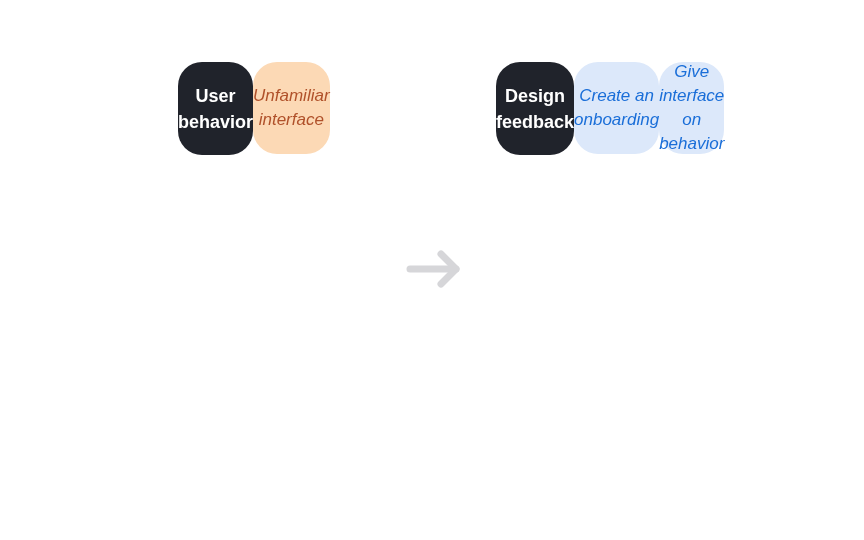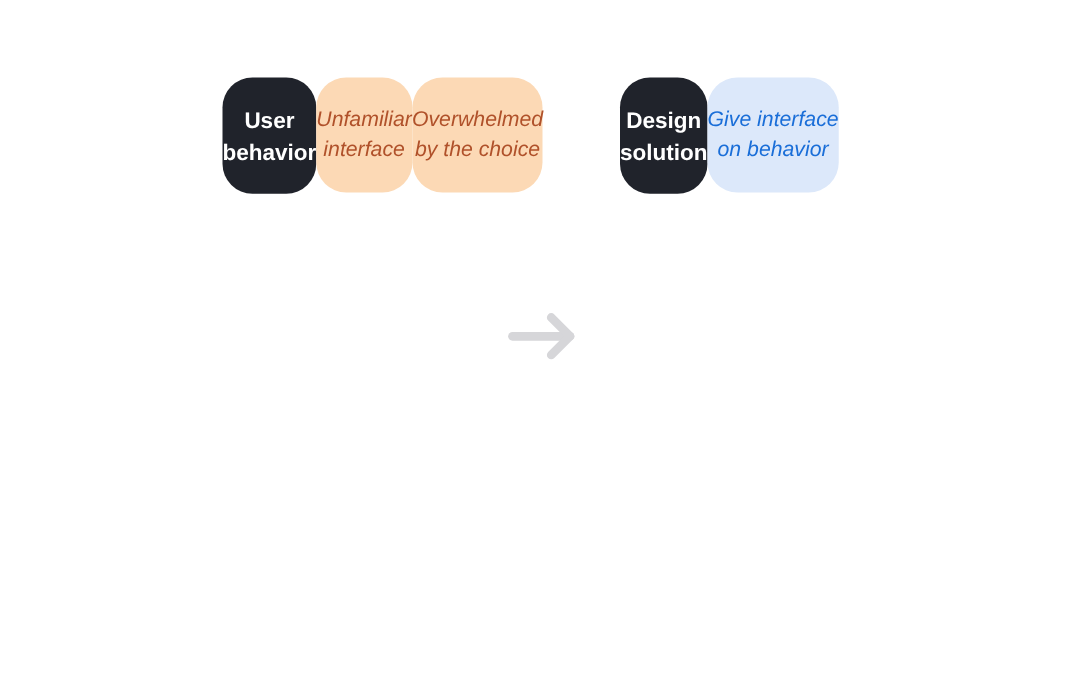--- a/index.html
+++ b/index.html
@@ -73,31 +73,31 @@
 </head>
 <body>
 
 <div class="canvas">
 
   <div class="col col-left">
     <div class="pill header">User
 behavior</div>
     <div class="pill box box-orange">Unfamiliar
 interface</div>
-    <div class="pill box box-orange">Overwhelmed
-by the choice</div>
   </div>
 
   <div class="arrow">
     <svg width="58" height="42" viewBox="0 0 58 42" fill="none" xmlns="http://www.w3.org/2000/svg">
       <path d="M4 21 H50" stroke="#d6d6d9" stroke-width="7" stroke-linecap="round"></path>
       <path d="M35 6 L50 21 L35 36" stroke="#d6d6d9" stroke-width="7" stroke-linecap="round" stroke-linejoin="round" fill="none"></path>
     </svg>
   </div>
 
   <div class="col col-right">
     <div class="pill header">Design
-solution</div>
+feedback</div>
+    <div class="pill box box-blue">Create an
+onboarding</div>
     <div class="pill box box-blue">Give interface
 on behavior</div>
   </div>
 
 </div>
 
 </body></html>

